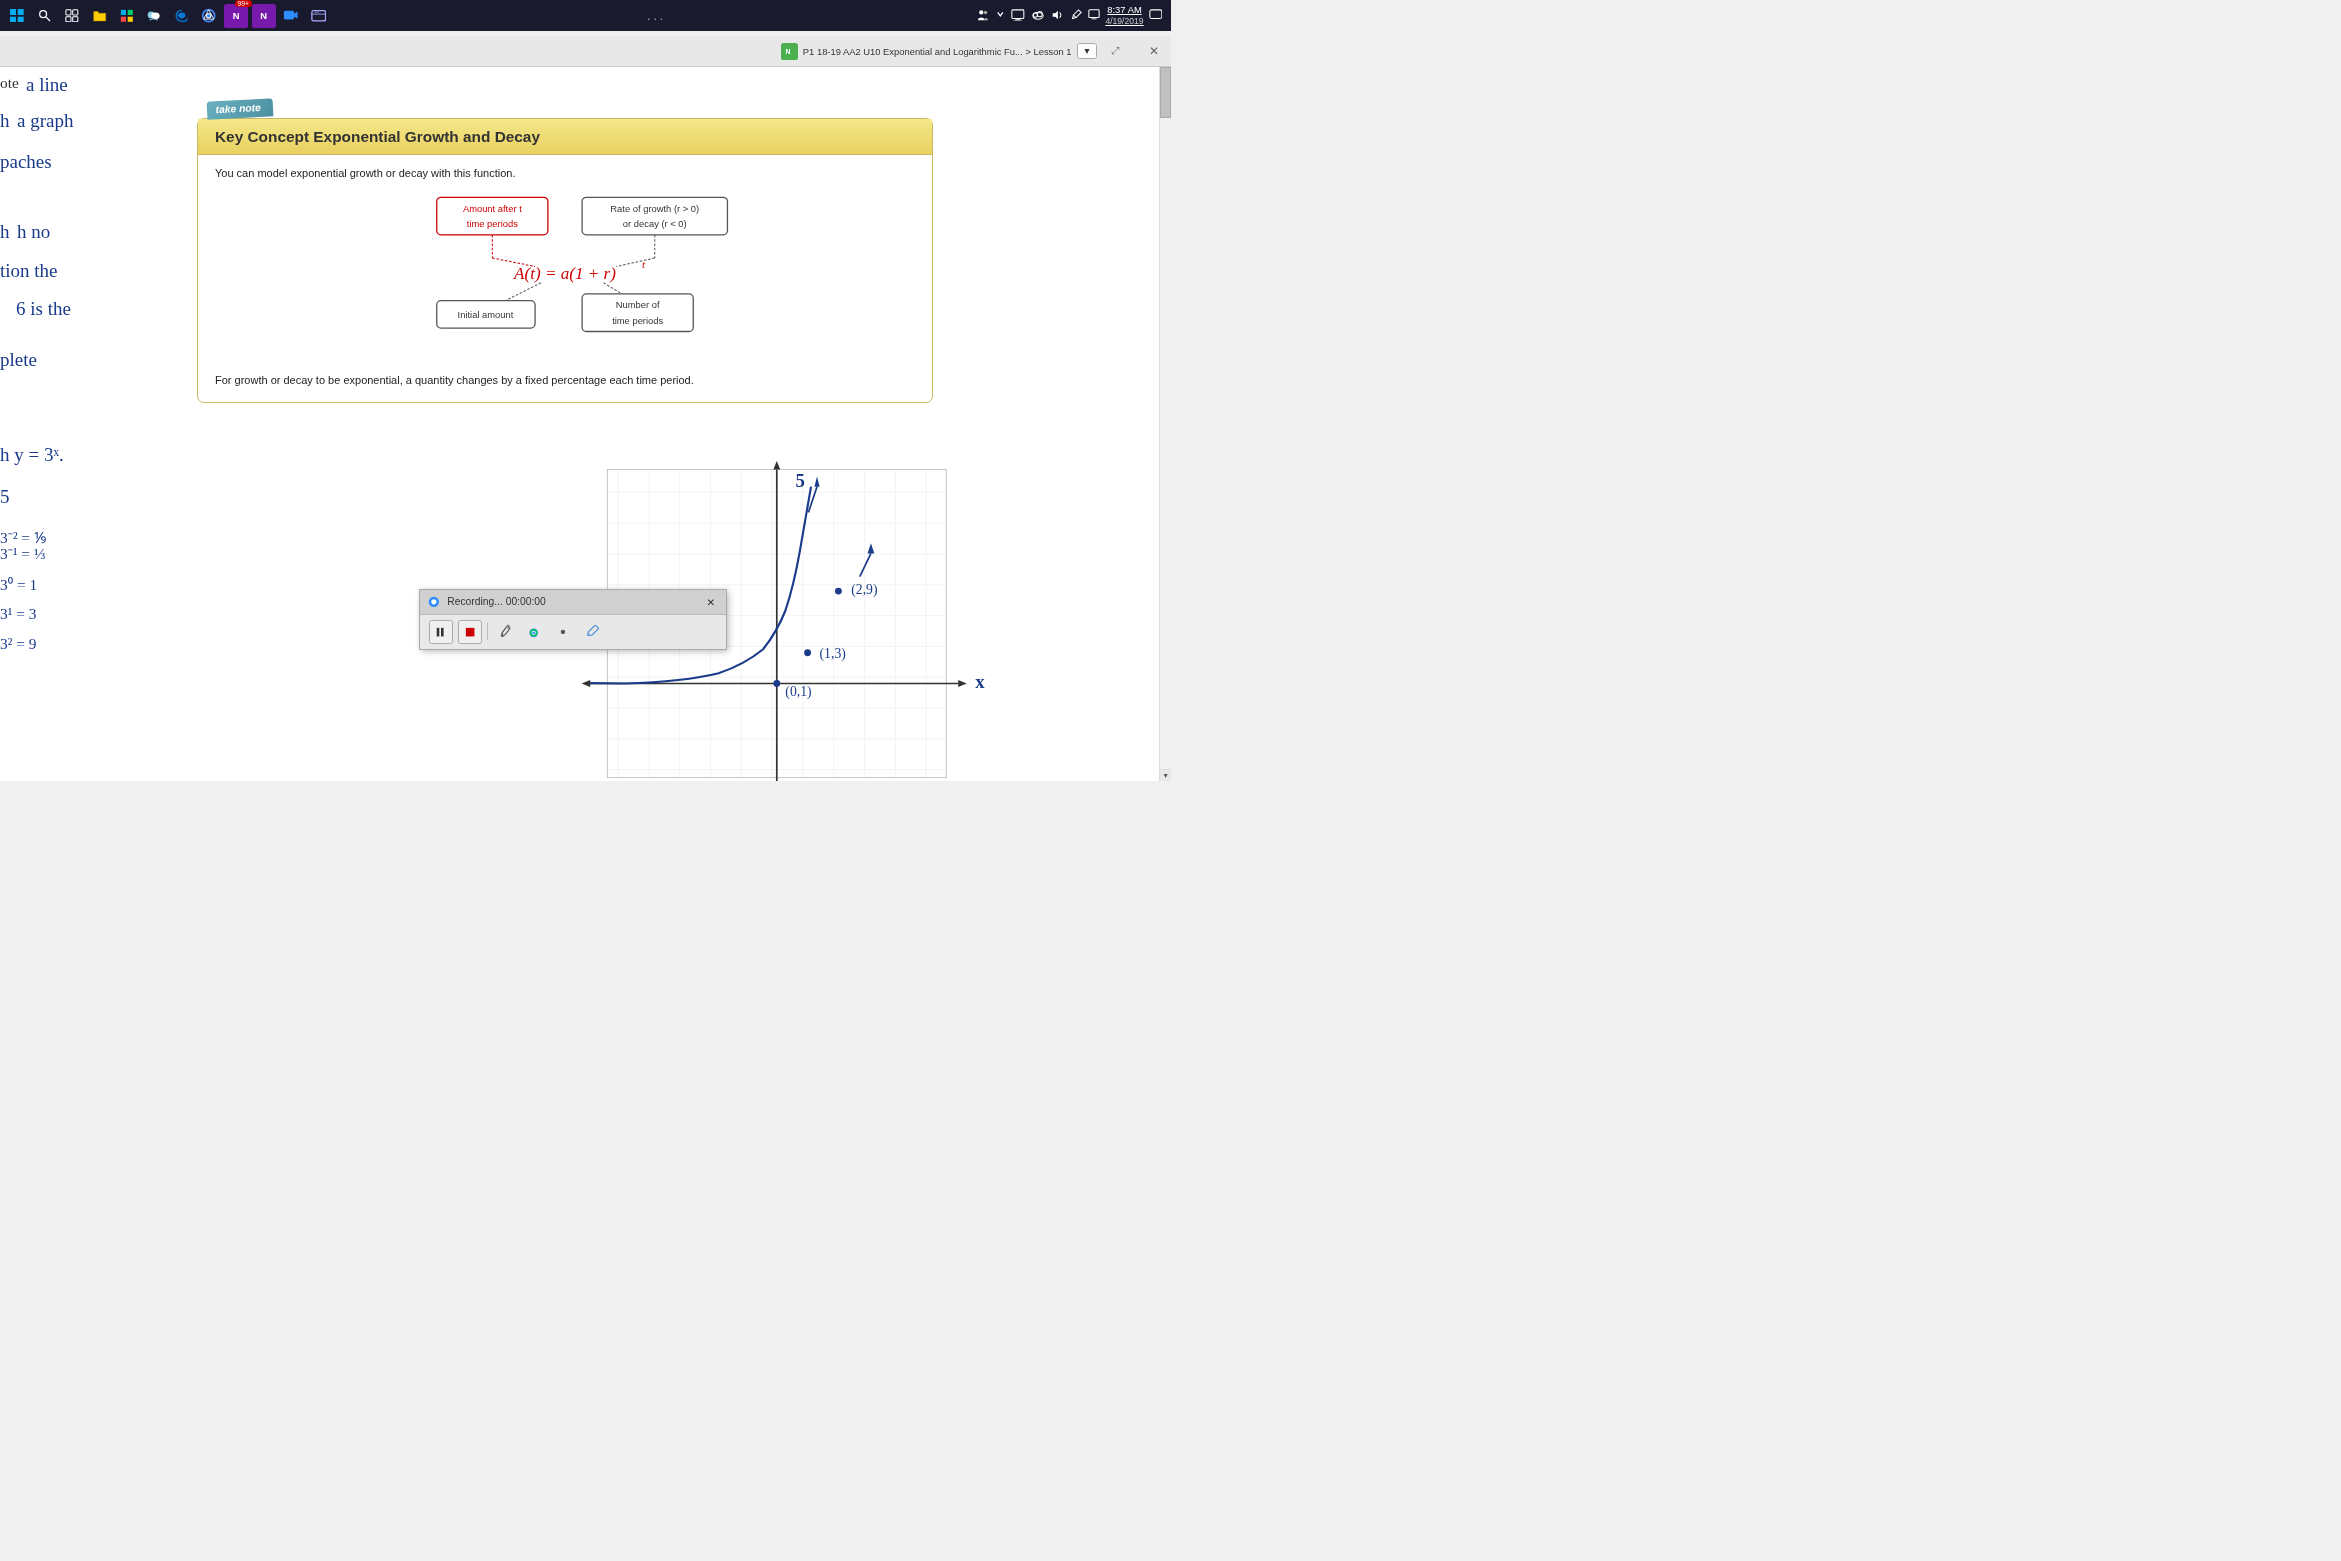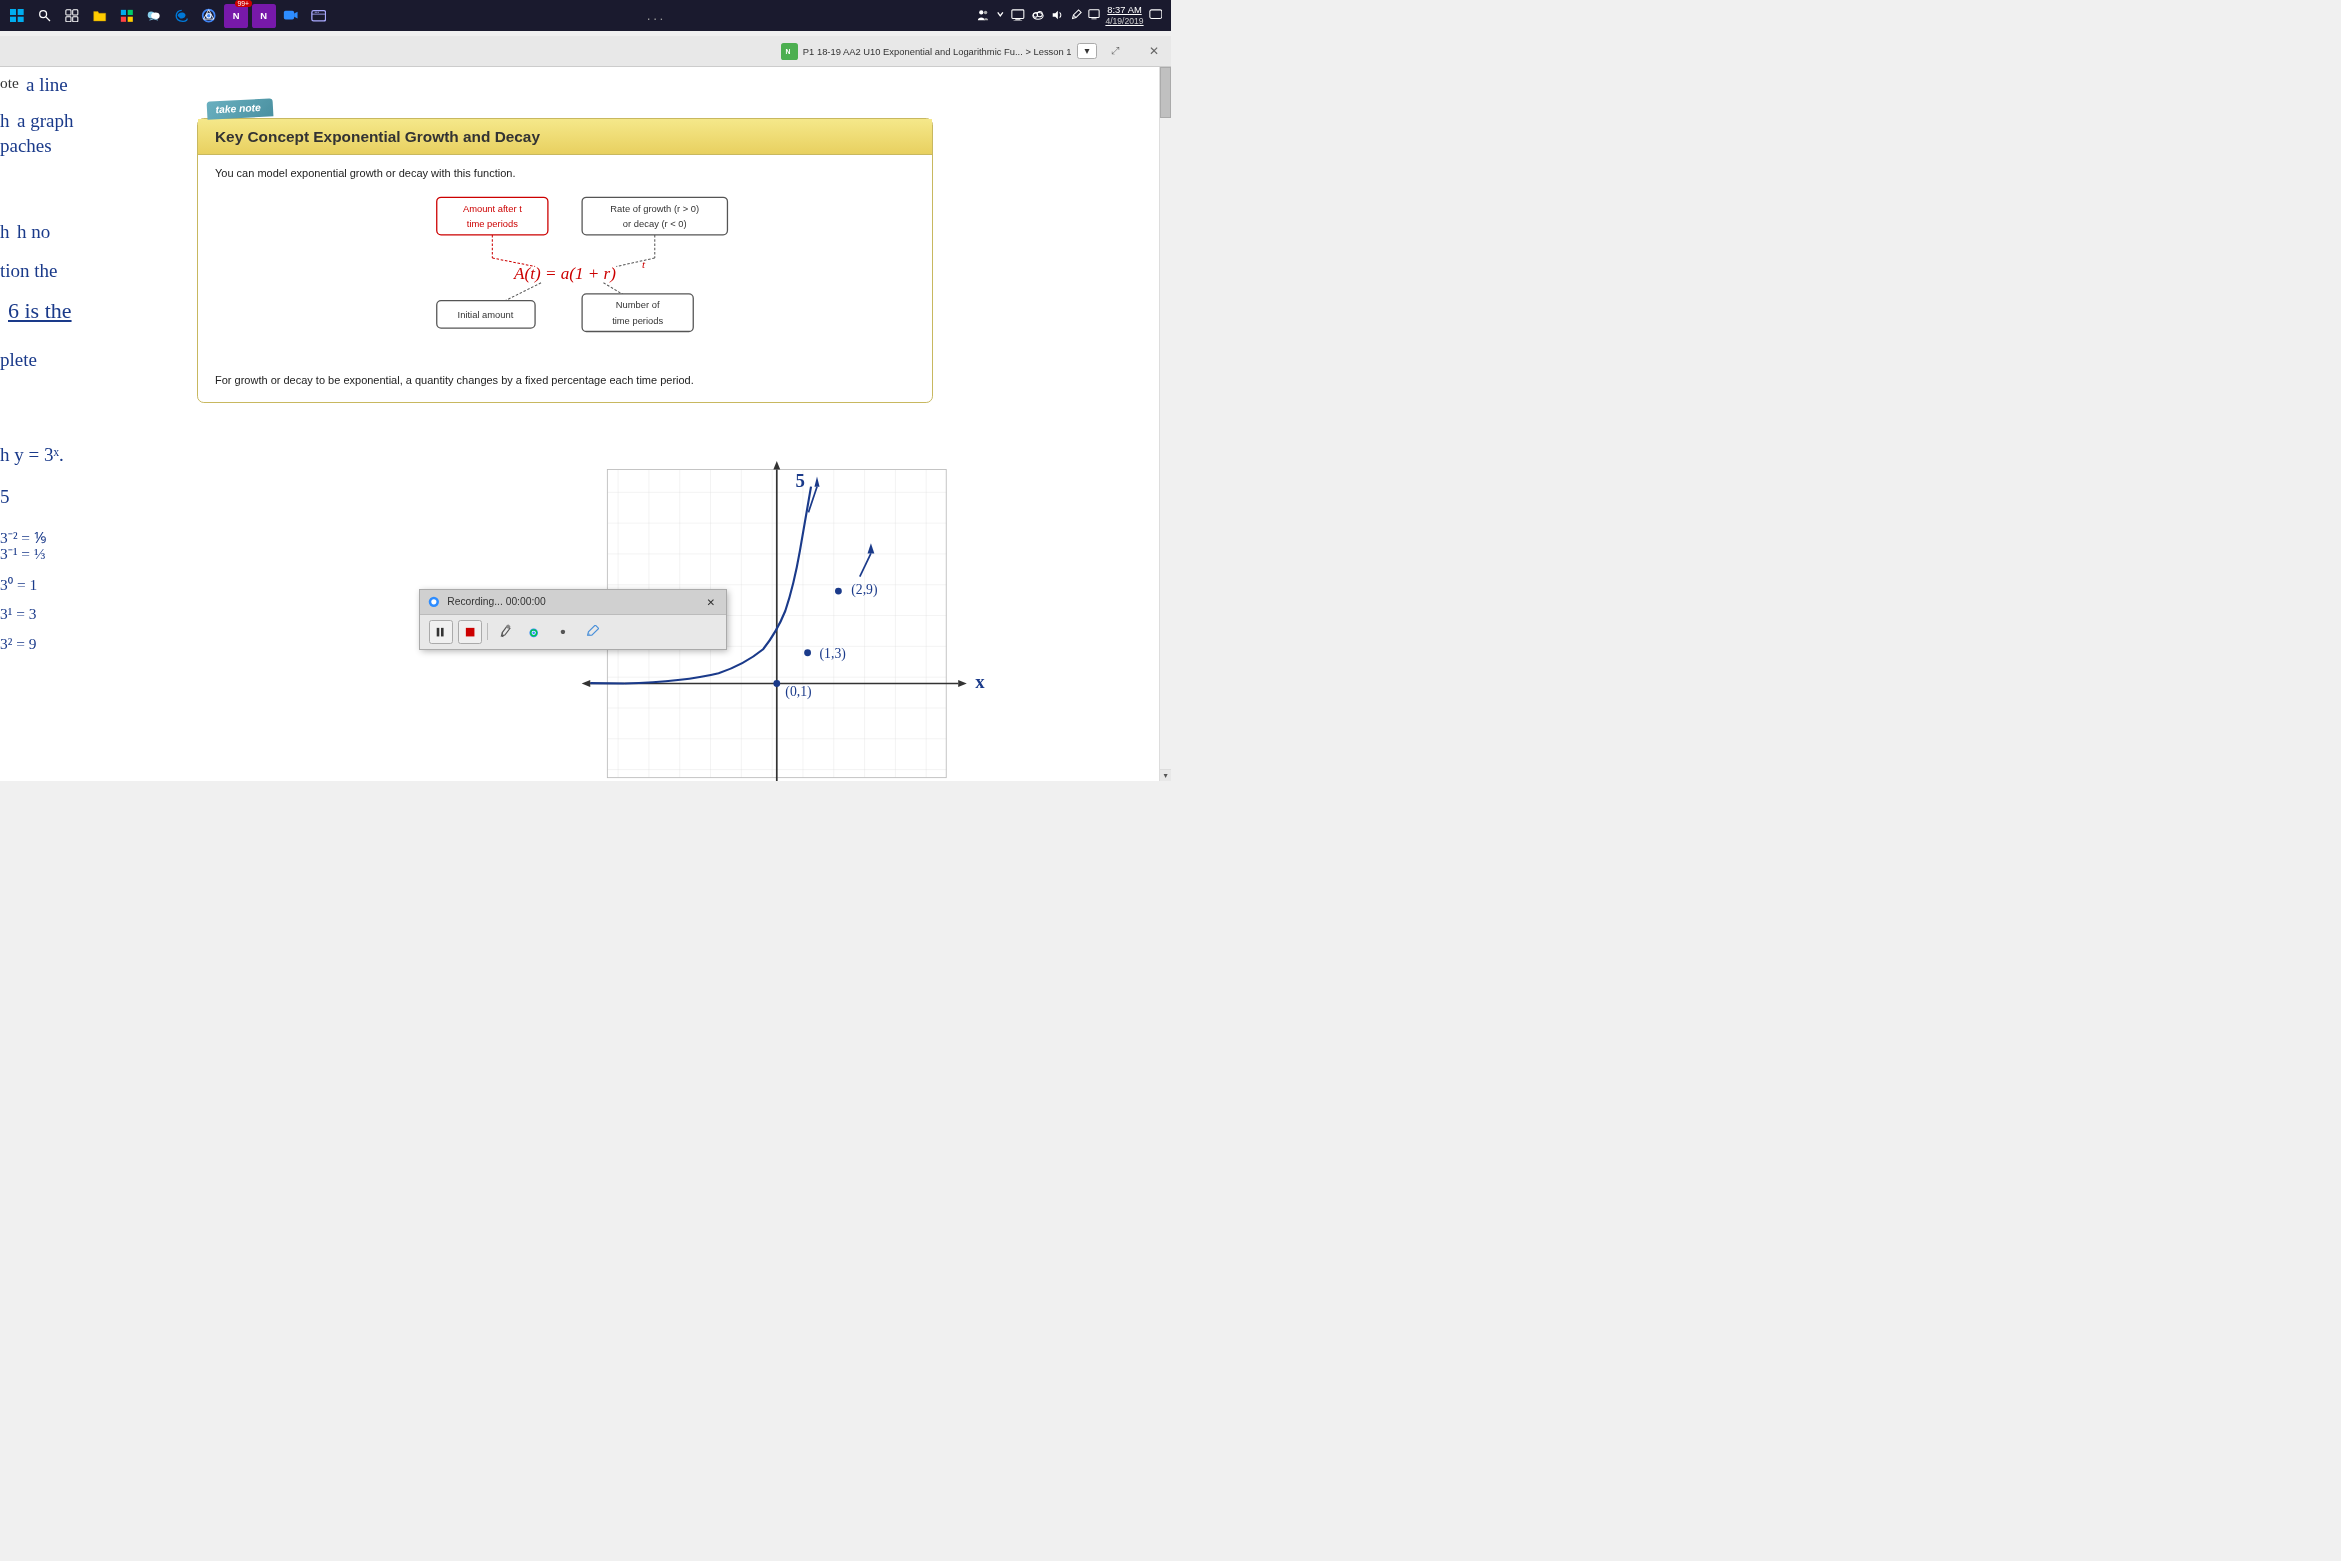--- a/index.html
+++ b/index.html
@@ -495,26 +495,26 @@
     <div class="scroll-arrow-bottom">▼</div>
   </div>
 
   <div id="content-area">
 
     <div id="left-notes">
       <span class="hw-text" style="top:6.8px; left:0; font-size:15.4px; color:#333;">ote</span>
       <span class="hw-text" style="top:6.8px; left:26px; font-size:19px;">a line</span>
       <span class="hw-text" style="top:43px; left:0; font-size:19px;">h</span>
       <span class="hw-text" style="top:43px; left:17px; font-size:19px;">a graph</span>
-      <span class="hw-text" style="top:68px; left:0; font-size:19px;">paches</span>
+      <span class="hw-text" style="top:84px; left:0; font-size:19px;">paches</span>
 
       <span class="hw-text" style="top:154px; left:0; font-size:19px;">h</span>
       <span class="hw-text" style="top:154px; left:17px; font-size:19px;">h no</span>
       <span class="hw-text" style="top:193px; left:0; font-size:19px;">tion the</span>
-      <span class="hw-text" style="top:231px; left:8px; font-size:22px;text-decoration:underline;">6 is the</span>
+      <span class="hw-text" style="top:231px; left:16px; font-size:19px;">6 is the</span>
       <span class="hw-text" style="top:282px; left:0; font-size:19px;">plete</span>
 
       <span class="hw-text" style="top:377px; left:0; font-size:19px;">h y = 3ˣ.</span>
 
       <span class="hw-text" style="top:419px; left:0; font-size:19px;">5</span>
       <span class="hw-text" style="top:427px; left:0; font-size:15.4px;margin-top:33px;">3⁻² = ⅑</span>
       <span class="hw-text" style="top:476px; left:0; font-size:15.4px;">3⁻¹ = ⅓</span>
       <span class="hw-text" style="top:507px; left:0; font-size:15.4px;">3⁰ = 1</span>
       <span class="hw-text" style="top:538px; left:0; font-size:15.4px;">3¹ = 3</span>
       <span class="hw-text" style="top:568px; left:0; font-size:15.4px;">3² = 9</span>

